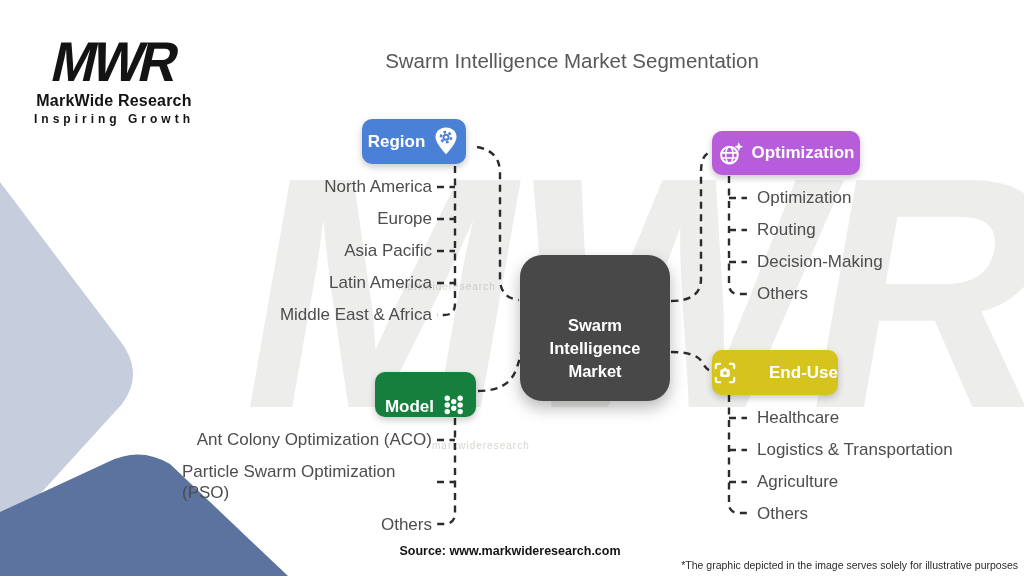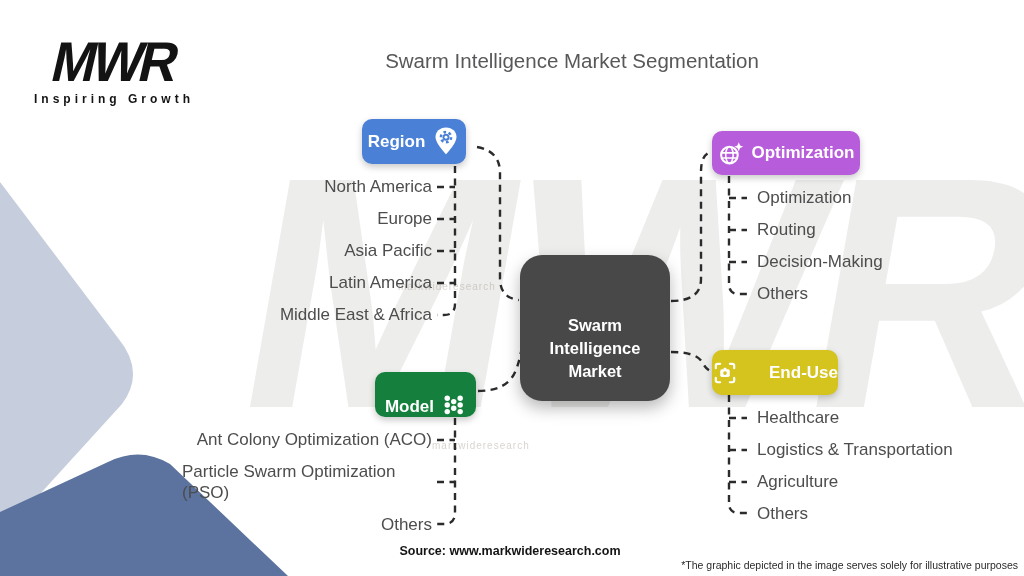--- a/index.html
+++ b/index.html
@@ -69,20 +69,21 @@
     <path d="M0,552 L48,576 L0,576 Z" fill="#c41218"></path>
     <path d="M0,512 L108,462 Q140,446 170,464 L288,576 L0,576 Z" fill="#5b739e"></path>
   </svg>
 
   <div id="watermark-mark">MWR</div>
   <span class="watermark-text" style="left:398px;top:281px;">markwideresearch</span>
   <span class="watermark-text" style="left:432px;top:440px;">markwideresearch</span>
 
   <div id="logo">
     <div id="logo-mark">MWR</div>
+    <div id="logo-name">MarkWide Research</div>
     <div id="logo-tagline">Inspiring Growth</div>
   </div>
 
   <div id="title">Swarm Intelligence Market Segmentation</div>
 
   <svg id="connectors" width="1024" height="576" viewBox="0 0 1024 576">
 
     <path d="M455 166 V304 Q455 315 444 315 H437"></path>
     <path d="M437 187 H455"></path>
     <path d="M437 219 H455"></path>

